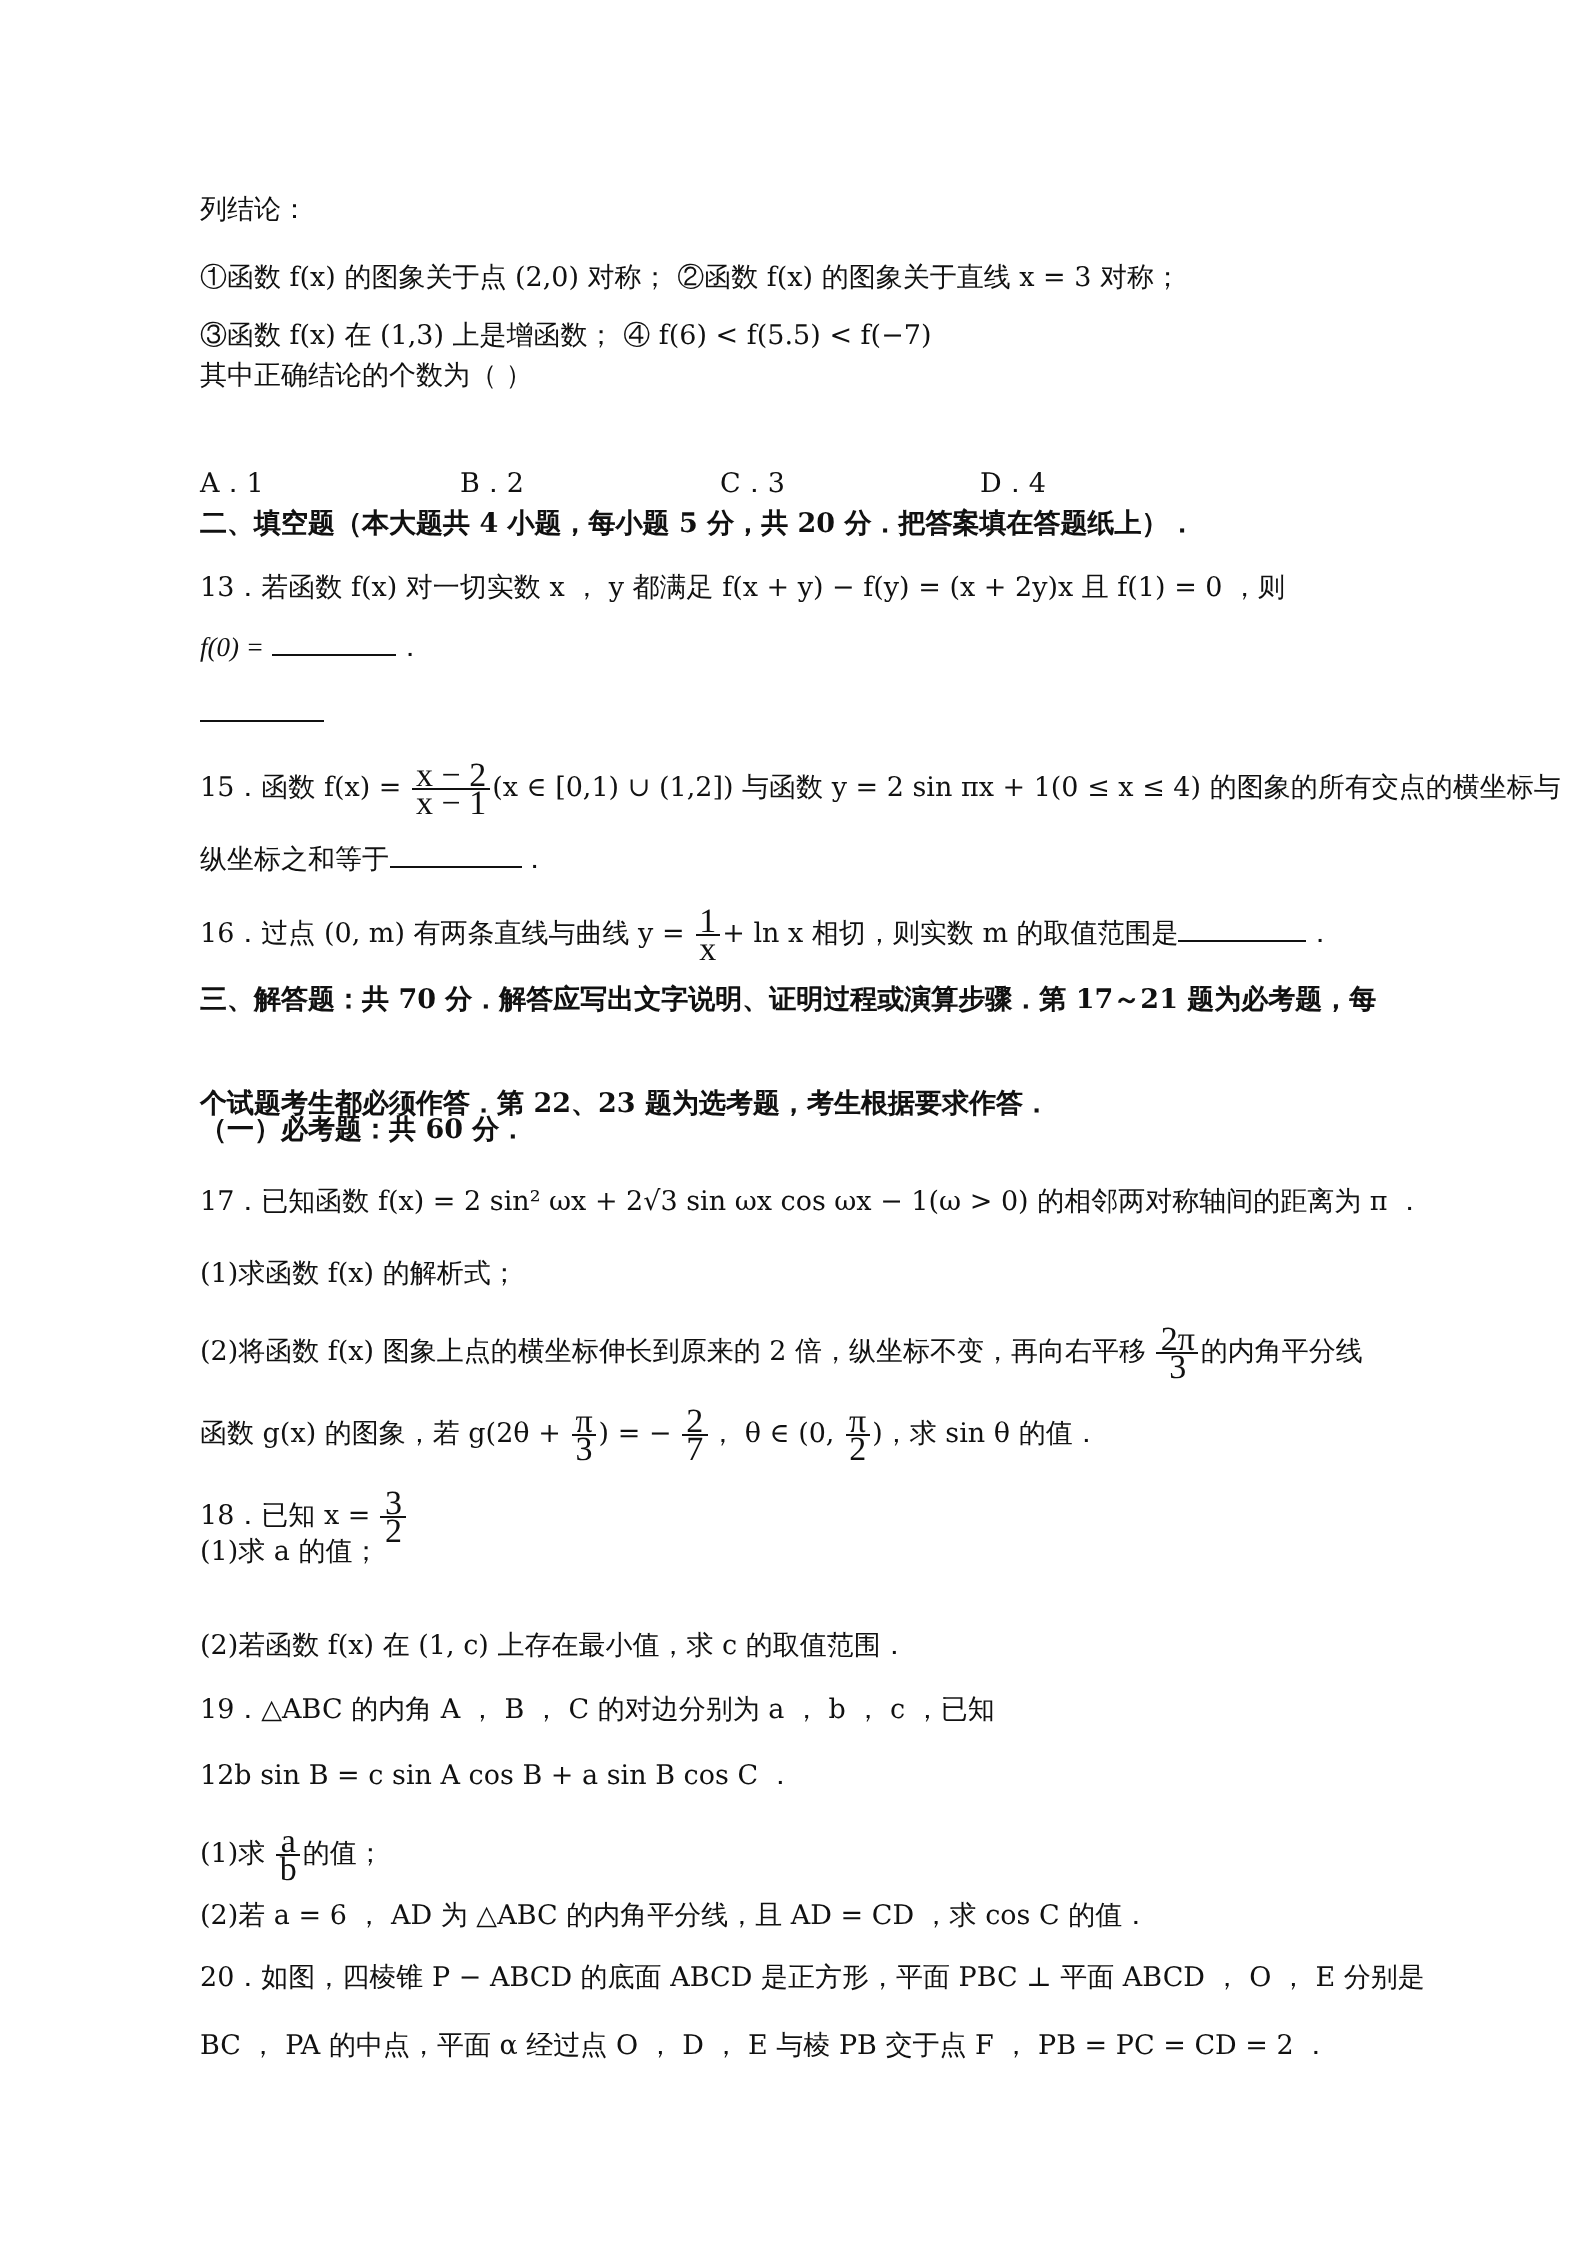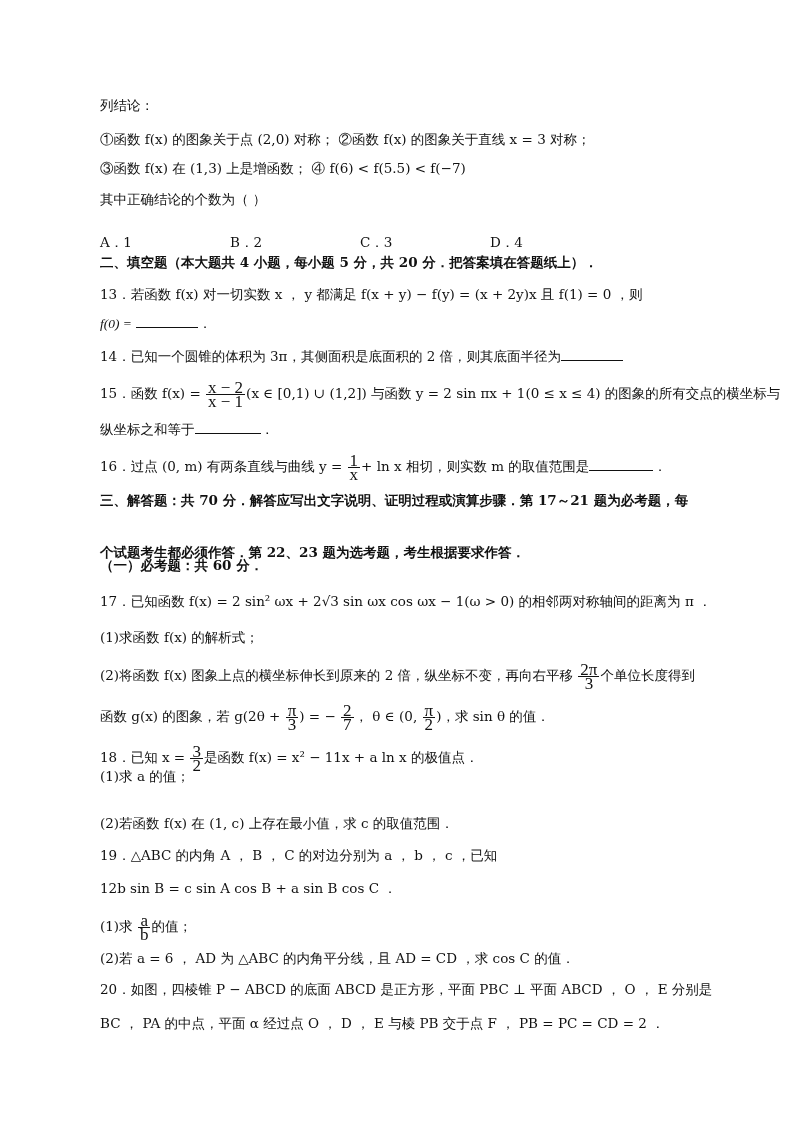--- a/index.html
+++ b/index.html
@@ -15,36 +15,36 @@
   .opt { display: inline-block; width: 98px; }
 </style>
 </head>
 <body>
 
 <div>
 
   <div class="line" style="top:95px;">列结论：</div>
   <div class="line" style="top:129px;">①函数 f(x) 的图象关于点 (2,0) 对称；    ②函数 f(x) 的图象关于直线 x = 3 对称；</div>
   <div class="line" style="top:158px;">③函数 f(x) 在 (1,3) 上是增函数；   ④ f(6) &lt; f(5.5) &lt; f(−7)</div>
-  <div class="line" style="top:189px;">其中正确结论的个数为（   ）</div>
+  <div class="line" style="top:178px;">其中正确结论的个数为（   ）</div>
 
   <div class="line" style="top:220px;margin-top:12px;">
     <span class="opt" style="width:130px">A．1</span><span class="opt" style="width:130px">B．2</span><span class="opt" style="width:130px">C．3</span><span class="opt">D．4</span>
   </div>
 
   <div class="line bold" style="top:252px;">二、填空题（本大题共 4 小题，每小题 5 分，共 20 分．把答案填在答题纸上）．</div>
 
   <div class="line" style="top:284px;">13．若函数 f(x) 对一切实数 x ， y 都满足 f(x + y) − f(y) = (x + 2y)x 且 f(1) = 0 ，则</div>
   <div class="line" style="top:313px;">
     <span class="math">f(0) =</span>
     <span class="blank" style="width:62px"></span><span>．</span>
   </div>
 
   <div class="line" style="top:346px;">
-    <span>14．已知一个圆锥的体积为 3π，其侧面积是底面积的 2 倍，则其底面半径为</span><span class="blank" style="width:62px"></span>
+    <span class="blank" style="width:62px"></span>
   </div>
 
   <div class="line" style="top:381px;">
     <span>15．函数 f(x) =</span>
     <span class="frac"><span class="num">x − 2</span><span class="den">x − 1</span></span><span>(x ∈ [0,1) ∪ (1,2]) 与函数 y = 2 sin πx + 1(0 ≤ x ≤ 4) 的图象的所有交点的横坐标与</span>
   </div>
   <div class="line" style="top:419px;">
     <span>纵坐标之和等于</span><span class="blank" style="width:66px"></span><span>．</span>
   </div>
 
@@ -54,32 +54,32 @@
   </div>
 
   <div class="line bold" style="top:490px;">三、解答题：共 70 分．解答应写出文字说明、证明过程或演算步骤．第 17～21 题为必考题，每</div>
   <div class="line bold" style="top:542px;">个试题考生都必须作答．第 22、23 题为选考题，考生根据要求作答．</div>
   <div class="line bold" style="top:555px;">（一）必考题：共 60 分．</div>
 
   <div class="line" style="top:591px;">17．已知函数 f(x) = 2 sin² ωx + 2√3 sin ωx cos ωx − 1(ω &gt; 0) 的相邻两对称轴间的距离为 π ．</div>
   <div class="line" style="top:627px;">(1)求函数 f(x) 的解析式；</div>
   <div class="line" style="top:663px;">
     <span>(2)将函数 f(x) 图象上点的横坐标伸长到原来的 2 倍，纵坐标不变，再向右平移</span>
-    <span class="frac"><span class="num">2π</span><span class="den">3</span></span><span>个单位长度得到</span>
+    <span class="frac"><span class="num">2π</span><span class="den">3</span></span><span>的内角平分线</span>
   </div>
   <div class="line" style="top:704px;">
     <span>函数 g(x) 的图象，若 g(2θ +</span>
     <span class="frac"><span class="num">π</span><span class="den">3</span></span><span>) = −</span>
     <span class="frac"><span class="num">2</span><span class="den">7</span></span><span>， θ ∈ (0,</span>
     <span class="frac"><span class="num">π</span><span class="den">2</span></span><span>)，求 sin θ 的值．</span>
   </div>
 
   <div class="line" style="top:745px;">
     <span>18．已知 x =</span>
-    <span class="frac"><span class="num">3</span><span class="den">2</span></span><span>是函数 f(x) = x² − 11x + a ln x 的极值点．</span>
+    <span class="frac"><span class="num">3</span><span class="den">2</span></span>
   </div>
   <div class="line" style="top:766px;">(1)求 a 的值；</div>
   <div class="line" style="top:813px;">(2)若函数 f(x) 在 (1, c) 上存在最小值，求 c 的取值范围．</div>
 
   <div class="line" style="top:845px;">19．△ABC 的内角 A ， B ， C 的对边分别为 a ， b ， c ，已知</div>
   <div class="line" style="top:878px;">12b sin B = c sin A cos B + a sin B cos C ．</div>
   <div class="line" style="top:914px;">
     <span>(1)求</span>
     <span class="frac"><span class="num">a</span><span class="den">b</span></span><span>的值；</span>
   </div>

